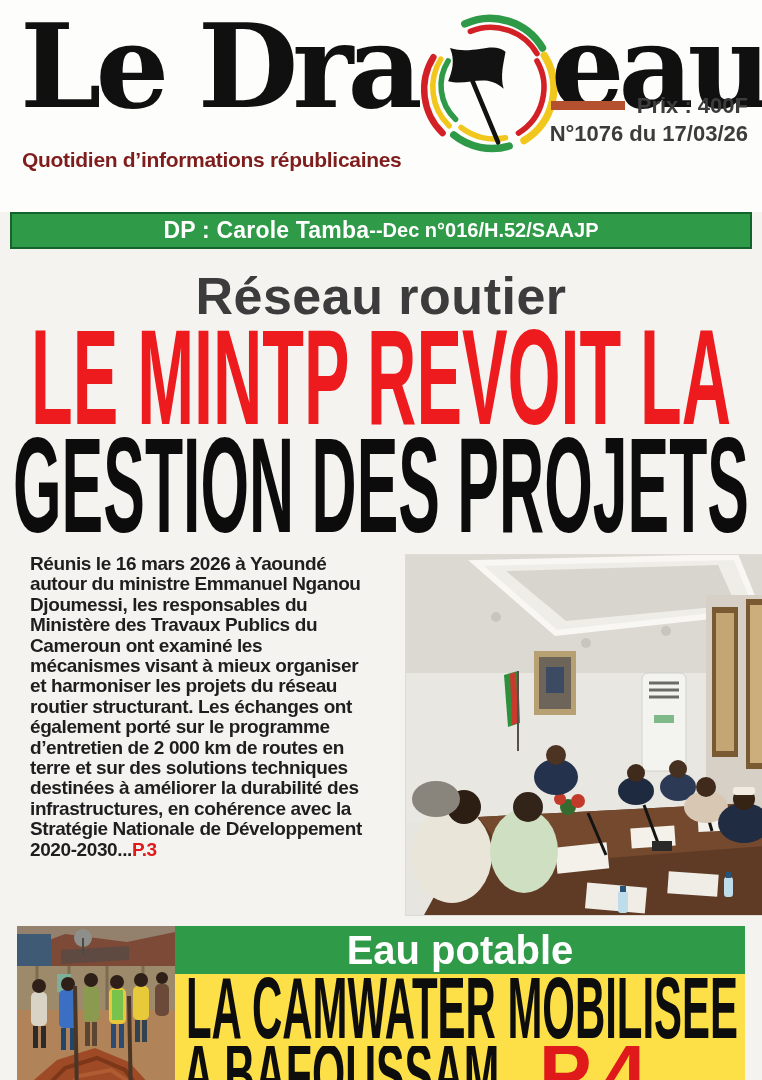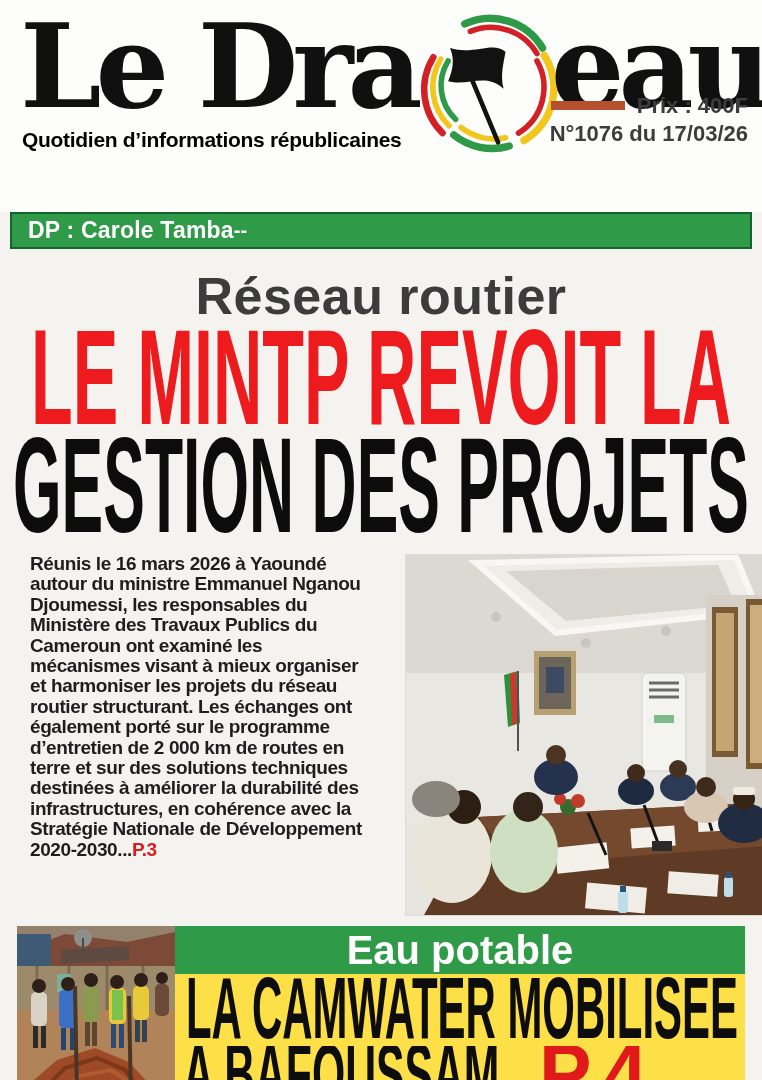--- a/index.html
+++ b/index.html
@@ -12,33 +12,33 @@
   
   .masthead { position:relative; height:212px; background:#fdfdfb; }
   .logo-row { display:flex; align-items:flex-start; padding:6px 14px 0 20px; }
   .logo-text {
     font-family:"DejaVu Serif", serif; font-weight:bold;
     font-size:116px; line-height:1.05; letter-spacing:-6px; color:#101010;
     white-space:nowrap;
   }
   .emblem { width:148px; height:150px; flex:0 0 auto; margin:4px -10px 0 -4px; }
   .tagline {
-    position:absolute; left:22px; top:128px;
-    font-size:21px; font-weight:bold; color:#000000; letter-spacing:-0.3px;
+    position:absolute; left:22px; top:148px;
+    font-size:21px; font-weight:bold; color:#7f1d1d; letter-spacing:-0.3px;
   }
   .price-block {
     position:absolute; right:14px; top:92px; text-align:left;
     font-weight:bold; color:#3c3c3c; font-size:22px; line-height:1.25;
   }
   .price-row { display:flex; align-items:center; justify-content:flex-end; gap:12px; }
   .price-dash { display:inline-block; width:74px; height:9px; background:#b5502f; }
   
   .infobar {
     margin:0 10px; height:37px; background:#2f9a47; border:2px solid #15632c;
-    display:flex; align-items:center; justify-content:flex-start;
+    display:flex; align-items:center; justify-content:center;
     padding:0 16px; color:#ffffff; font-weight:bold;
   }
   .infobar .dp  { font-size:23px; letter-spacing:0.2px; }
   .infobar .mid { font-size:20px; }
   .infobar .sep { font-size:20px; }
   
   .headline-block { text-align:center; padding-top:21px; }
   .kicker {
     font-size:52px; font-weight:800; color:#3c3c3c; letter-spacing:0.5px;
     line-height:1.0; margin-bottom:2px;
@@ -104,20 +104,21 @@
         <span>Prix : 400F</span>
       </div>
       <div>N°1076 du 17/03/26</div>
     </div>
   </header>
 
   <div class="infobar">
     <span class="dp">DP : Carole Tamba</span>
     <span class="sep">-</span>
     <span class="sep">-</span>
+    <span class="mid">Dec n°016/H.52/SAAJP</span>
   </div>
 
   <section class="headline-block">
     <div class="kicker">Réseau routier</div>
     <svg class="hl-svg" width="742" height="106" viewBox="0 0 742 106">
       <text x="371" y="100" text-anchor="middle" font-family="Liberation Sans, sans-serif" font-size="136" font-weight="bold" fill="#ed1b1e" textLength="700" lengthAdjust="spacingAndGlyphs">LE MINTP REVOIT LA</text>
     </svg>
     <svg class="hl-svg" width="742" height="110" viewBox="0 0 742 110">
       <text x="371" y="102" text-anchor="middle" font-family="Liberation Sans, sans-serif" font-size="136" font-weight="bold" fill="#0c0c0c" textLength="736" lengthAdjust="spacingAndGlyphs">GESTION DES PROJETS</text>
     </svg>

